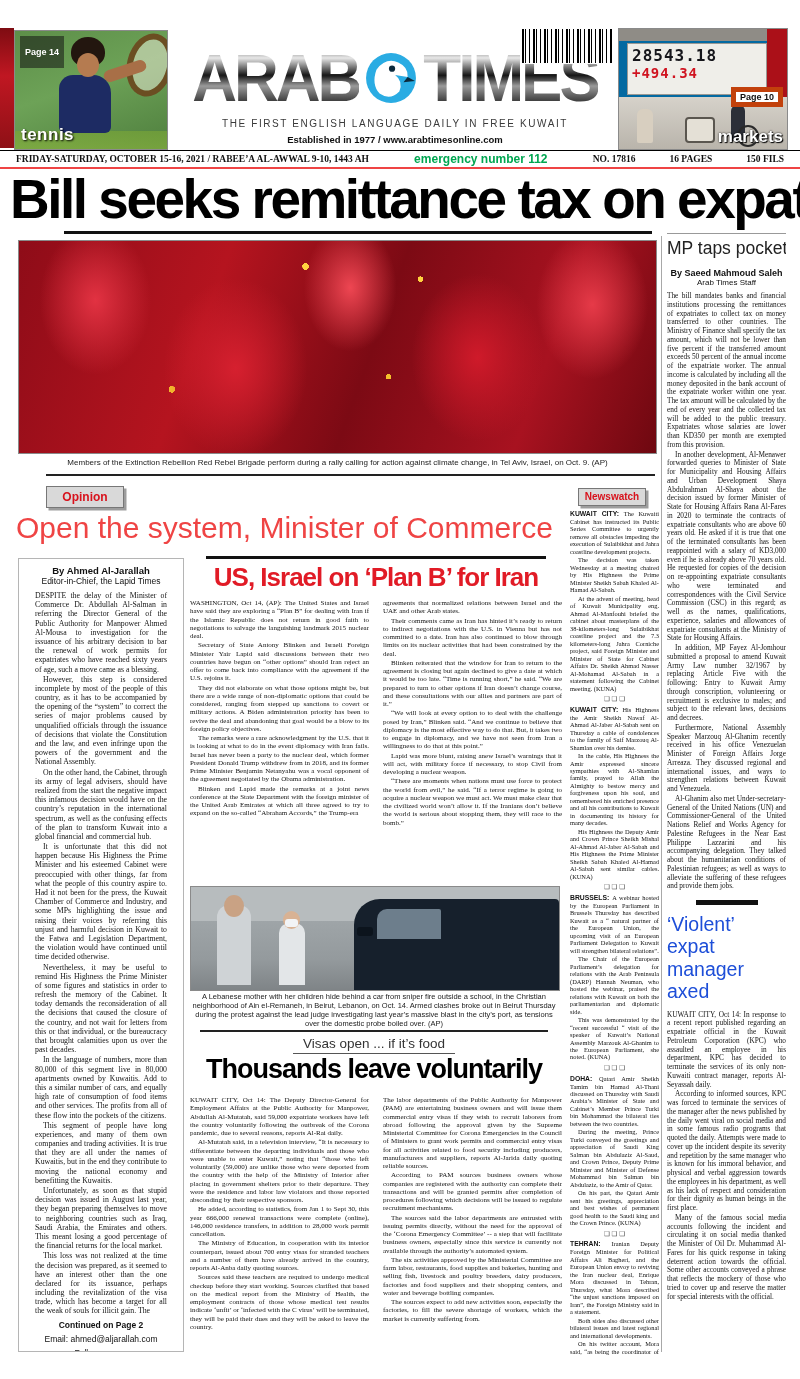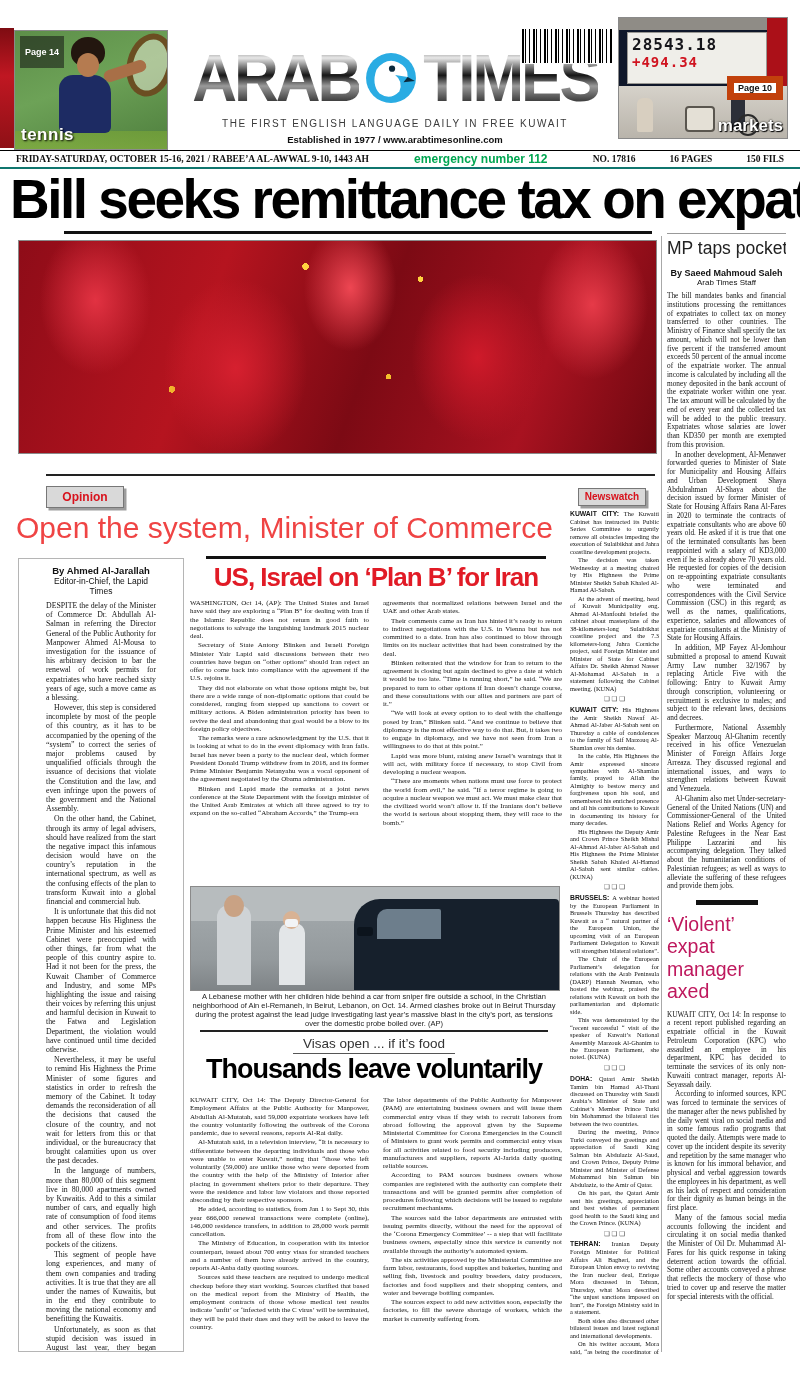--- a/index.html
+++ b/index.html
@@ -18,44 +18,44 @@
   .tn-shirt{position:absolute;left:44px;top:44px;width:52px;height:58px;border-radius:14px 18px 6px 6px;background:#1d2b63;}
   .tn-arm{position:absolute;left:88px;top:34px;width:44px;height:12px;border-radius:8px;background:#a86f47;transform:rotate(-18deg);}
   .tn-racket{position:absolute;left:112px;top:2px;width:34px;height:52px;border-radius:50%;border:6px solid #6b4e22;background:rgba(230,230,210,.55);transform:rotate(14deg);}
   .tn-court{position:absolute;left:0;bottom:0;width:100%;height:18px;background:linear-gradient(0deg,#8ab43e,#7aa636);opacity:.65;}
   .page-tag{position:absolute;padding:11px 5px;background:rgba(20,20,20,.55);color:#fff;font-size:9px;font-weight:bold;}
   .tennis-word{position:absolute;left:6px;bottom:4px;color:#fff;font-weight:bold;font-size:17px;letter-spacing:.5px;text-shadow:1px 1px 2px #000;}
 
   .barcode{left:521px;top:28px;width:90px;height:34px;background:
     repeating-linear-gradient(90deg,#000 0 2px,#fff 2px 3px,#000 3px 4px,#fff 4px 7px,#000 7px 8px,#fff 8px 11px);
     border:1px solid #fff;}
-  .promo-markets{left:618px;top:17px;width:168px;height:120px;background:#0f172a;}
+  .promo-markets{left:618px;top:28px;width:168px;height:120px;background:#0369a1;}
   .mk-top{position:absolute;left:0;top:0;width:100%;height:12px;background:#8f8c86;}
   .mk-board{position:absolute;left:8px;top:14px;width:130px;height:46px;background:#efeee9;border:1px solid #9a9893;padding:2px 4px;}
   .mk-index{font-size:16px;font-weight:bold;color:#15151a;letter-spacing:1px;font-family:"DejaVu Sans Mono",monospace;}
   .mk-change{font-size:14px;font-weight:bold;color:#d01420;letter-spacing:1px;font-family:"DejaVu Sans Mono",monospace;}
   .mk-wall{position:absolute;right:0;top:0;width:20px;height:100%;background:#ab1018;}
   .mk-scene{position:absolute;left:0;bottom:0;width:100%;height:52px;background:linear-gradient(180deg,#d6d2ca,#b9b4ab);}
   .mk-p1{position:absolute;left:18px;bottom:6px;width:16px;height:34px;border-radius:6px 6px 2px 2px;background:#d8cfc0;}
   .mk-p2{position:absolute;left:66px;bottom:6px;width:26px;height:22px;border-radius:4px;background:#e4e0d6;border:2px solid #5a564f;}
   .mk-p3{position:absolute;left:112px;bottom:8px;width:14px;height:36px;border-radius:6px 6px 2px 2px;background:#2c2f38;}
   .mk-wheel{position:absolute;left:118px;bottom:2px;width:18px;height:18px;border-radius:50%;border:2px solid #2a2a2a;background:transparent;}
-  .page-tag-light{position:absolute;right:4px;top:58px;padding:0 4px;background:#fff;color:#111;font-size:9px;font-weight:bold;border:7px solid #c2410c;}
+  .page-tag-light{position:absolute;right:4px;top:58px;padding:0 4px;background:#fff;color:#111;font-size:9px;font-weight:bold;border:5px solid #c2410c;}
   .markets-word{position:absolute;right:4px;bottom:2px;color:#fff;font-weight:bold;font-size:17px;text-shadow:0 0 2px #000,1px 1px 1px #000;}
 
   .logo-row{left:170px;top:40px;width:450px;height:76px;display:flex;align-items:center;justify-content:center;gap:6px;}
   .logo-word{font-size:62px;font-weight:bold;letter-spacing:-3px;line-height:1;
     background:linear-gradient(180deg,#3c3c3c 0%,#e8e8e8 20%,#161616 46%,#9a9a9a 62%,#000 100%);
     -webkit-background-clip:text;background-clip:text;color:transparent;transform:scaleY(1.08);}
   .falcon{width:52px;height:52px;flex:0 0 auto;}
   .tagline{left:170px;top:118px;width:450px;text-align:center;font-size:10px;letter-spacing:1.6px;color:#3a3a3a;}
   .estab{left:170px;top:134px;width:450px;text-align:center;font-size:9.5px;font-weight:bold;color:#111;}
 
   
-  .dateline{left:0;top:150px;width:800px;height:19px;border-top:1px solid #000;border-bottom:2px solid #0f766e;
+  .dateline{left:0;top:150px;width:800px;height:19px;border-top:1px solid #000;border-bottom:2px solid #ef4444;
     display:flex;align-items:center;box-sizing:border-box;padding:0 16px;
     font-family:"Liberation Serif",serif;font-size:9.5px;font-weight:bold;}
   .dl-date{white-space:nowrap;}
   .dl-emergency{flex:1;text-align:center;color:#00a651;font-family:"Liberation Sans",sans-serif;font-size:12px;font-weight:bold;}
   .dl-right{display:flex;gap:34px;white-space:nowrap;}
 
   
   .lead-headline{left:10px;top:166px;width:786px;font-size:56px;font-weight:bold;letter-spacing:-2.5px;
     white-space:nowrap;transform:scaleX(.98);transform-origin:left;color:#000;}
   .headline-rule{left:64px;top:231px;width:588px;height:3px;background:#111;}
@@ -84,21 +84,21 @@
 
   .opinion-headline{left:16px;top:511px;width:552px;font-size:30px;font-weight:400;color:#ef4444;white-space:nowrap;}
 
   
   .bt{font-family:"Liberation Serif",serif;text-align:justify;color:#131313;}
   .bt p{margin:0 0 1px 0;text-indent:8px;}
   .bt p.first{text-indent:0;}
 
   
   .opinion-box{left:18px;top:558px;width:166px;height:794px;border:1px solid #b5b5b5;box-sizing:border-box;
-    padding:6px 27px;overflow:hidden;}
+    padding:6px 16px;overflow:hidden;}
   .op-byline{text-align:center;font-size:9.5px;font-weight:bold;}
   .op-byline2{text-align:center;font-size:8.5px;margin-bottom:5px;}
   .op-body{font-size:7.8px;line-height:1.18;}
   .op-continued{text-align:center;font-weight:bold;font-size:8.5px;margin-top:4px;font-family:"Liberation Sans",sans-serif;}
   .op-email,.op-follow{text-align:center;font-size:8.5px;margin-top:4px;font-family:"Liberation Sans",sans-serif;}
   .op-social{display:flex;justify-content:center;align-items:center;gap:16px;margin-top:5px;}
   .fb-badge{background:#3a5a98;color:#fff;font-weight:normal;font-size:10px;padding:2px 7px;letter-spacing:.3px;}
   .tw-badge{width:17px;height:17px;background:#49b8ea;border-radius:4px;display:flex;align-items:center;justify-content:center;}
   .op-gmail{text-align:center;font-size:8.5px;margin-top:5px;font-family:"Liberation Sans",sans-serif;}
 
@@ -136,21 +136,21 @@
   
   .vline{left:661px;top:236px;width:1px;height:1116px;background:#a8a8a8;}
   .rightcol{left:667px;top:233px;width:119px;height:1124px;overflow:hidden;}
   .mp-rule{width:100%;height:1px;background:#999;margin-bottom:4px;}
   .mp-headline{font-size:17.5px;font-weight:400;color:#222;margin-bottom:9px;white-space:nowrap;}
   .rc-byline{text-align:center;font-size:9px;font-weight:bold;}
   .rc-byline2{text-align:center;font-size:8px;margin-bottom:5px;}
   .mp-lead{font-size:8.6px;font-weight:bold;line-height:1.2;margin-bottom:2px;}
   .rc-body{font-size:7.3px;line-height:1.2;}
   .violent-rule{width:62px;height:5px;background:#111;margin:9px auto 8px auto;}
-  .violent-headline{font-size:19.5px;font-weight:400;color:#be185d;line-height:1.15;margin-bottom:8px;}
+  .violent-headline{font-size:19.5px;font-weight:400;color:#1d4ed8;line-height:1.15;margin-bottom:8px;}
 </style>
 </head>
 <body>
 
 <div class="page">
 
   <div class="abs edge-strip"></div>
 
   <div class="abs promo promo-tennis">
     <div class="tn-court"></div>
@@ -202,20 +202,21 @@
       <span>NO. 17816</span>
       <span>16 PAGES</span>
       <span>150 FILS</span>
     </span>
   </div>
 
   <div class="abs lead-headline">Bill seeks remittance tax on expats</div>
   <div class="abs headline-rule"></div>
 
   <div class="abs main-photo"></div>
+  <div class="abs main-caption">Members of the Extinction Rebellion Red Rebel Brigade perform during a rally calling for action against climate change, in Tel Aviv, Israel, on Oct. 9. (AP)</div>
   <div class="abs caption-rule"></div>
 
   <div class="abs sec-label opinion-label">Opinion</div>
   <div class="abs sec-label newswatch-label">Newswatch</div>
 
   <div class="abs opinion-headline">Open the system, Minister of Commerce</div>
 
   <div class="abs opinion-box">
     <div class="op-byline">By Ahmed Al-Jarallah</div>
     <div class="op-byline2">Editor-in-Chief, the Lapid Times</div>

